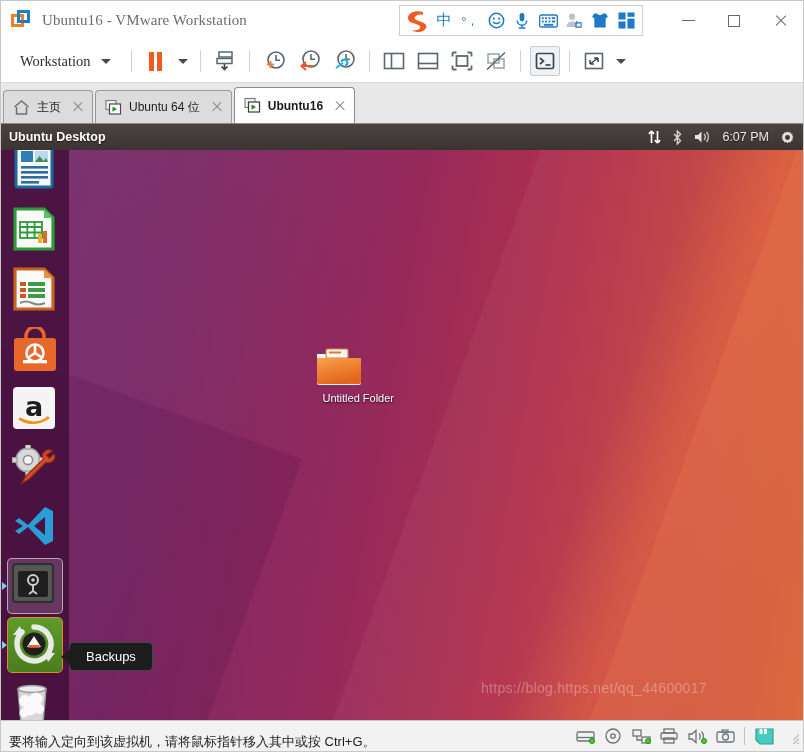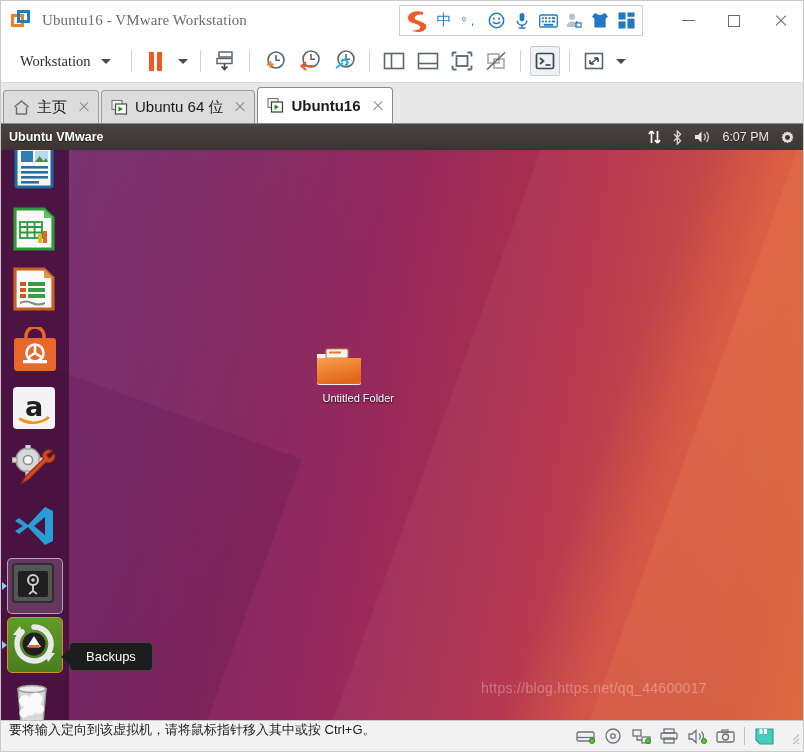--- a/index.html
+++ b/index.html
@@ -103,21 +103,21 @@
     background:#e8e8e8;
     border-bottom:1px solid #8a8a8a;
     padding-left:2px;
   }
   .tab{
     height:33px; display:flex; align-items:center;
     background:#dcdcdc;
     border:1px solid #9a9a9a; border-bottom:none;
     border-radius:4px 4px 0 0;
     margin-right:2px; padding:0 7px 0 9px;
-    font-size:15px; color:#1a1a1a; position:relative;
+    font-size:12px; color:#1a1a1a; position:relative;
   }
   .tab.active{
     background:#ffffff; height:36px; border-color:#8a8a8a; font-weight:bold;
     z-index:2;
   }
   .tab .ticon{width:17px;height:17px;margin-right:7px;flex:0 0 17px;position:relative}
   .tab .tlabel{white-space:nowrap}
   .tab .tclose{
     margin-left:10px; width:14px;height:14px;position:relative;flex:0 0 14px;
   }
@@ -210,21 +210,21 @@
     color:#ffffff; font-size:11px;
     text-shadow:0 1px 2px rgba(0,0,0,.85);
   }
   .folder{
     width:48px;height:40px;margin:0 auto 6px auto;position:relative;
   }
 
   
   .statusbar{
     height:31px; flex:0 0 31px;
-    display:flex; align-items:flex-start;
+    display:flex; align-items:flex-end;
     background:#f2f2f2; border-top:1px solid #c6c6c6;
     padding:0 6px 0 8px; position:relative;
   }
   .status-msg{font-size:13px;color:#1c1c1c;white-space:nowrap}
   .status-devices{
     position:absolute;right:4px;top:0;height:30px;display:flex;align-items:center;gap:6px;
   }
   .dev{width:22px;height:20px;position:relative;display:flex;align-items:center;justify-content:center}
   .dev .dot{
     position:absolute;right:1px;bottom:2px;width:6px;height:6px;border-radius:50%;
@@ -463,21 +463,21 @@
 
   <div class="guest">
 
     <div class="wallpaper">
       <div class="wp-facet wp-f1"></div>
       <div class="wp-facet wp-f2"></div>
       <div class="wp-facet wp-f3"></div>
     </div>
 
     <div class="unity-panel">
-      <span>Ubuntu VMware</span>
+      <span>Ubuntu Desktop</span>
       <div class="panel-right">
         <span class="pi">
           <svg width="13" height="14" viewBox="0 0 13 14">
               <path d="M3.5 13 v-12 M3.5 1 l-2.6 2.8 M3.5 1 l2.6 2.8" stroke="#fff" stroke-width="1.7" fill="none"></path>
               <path d="M9.5 1 v12 M9.5 13 l-2.6 -2.8 M9.5 13 l2.6 -2.8" stroke="#fff" stroke-width="1.7" fill="none"></path>
             </svg>
         </span>
         <span class="pi">
           <svg width="11" height="15" viewBox="0 0 11 15">
               <path d="M2 4 L8.5 10.8 L5.3 14 V1 L8.5 4.2 L2 11" fill="none" stroke="#d6d2cd" stroke-width="1.4"></path>

